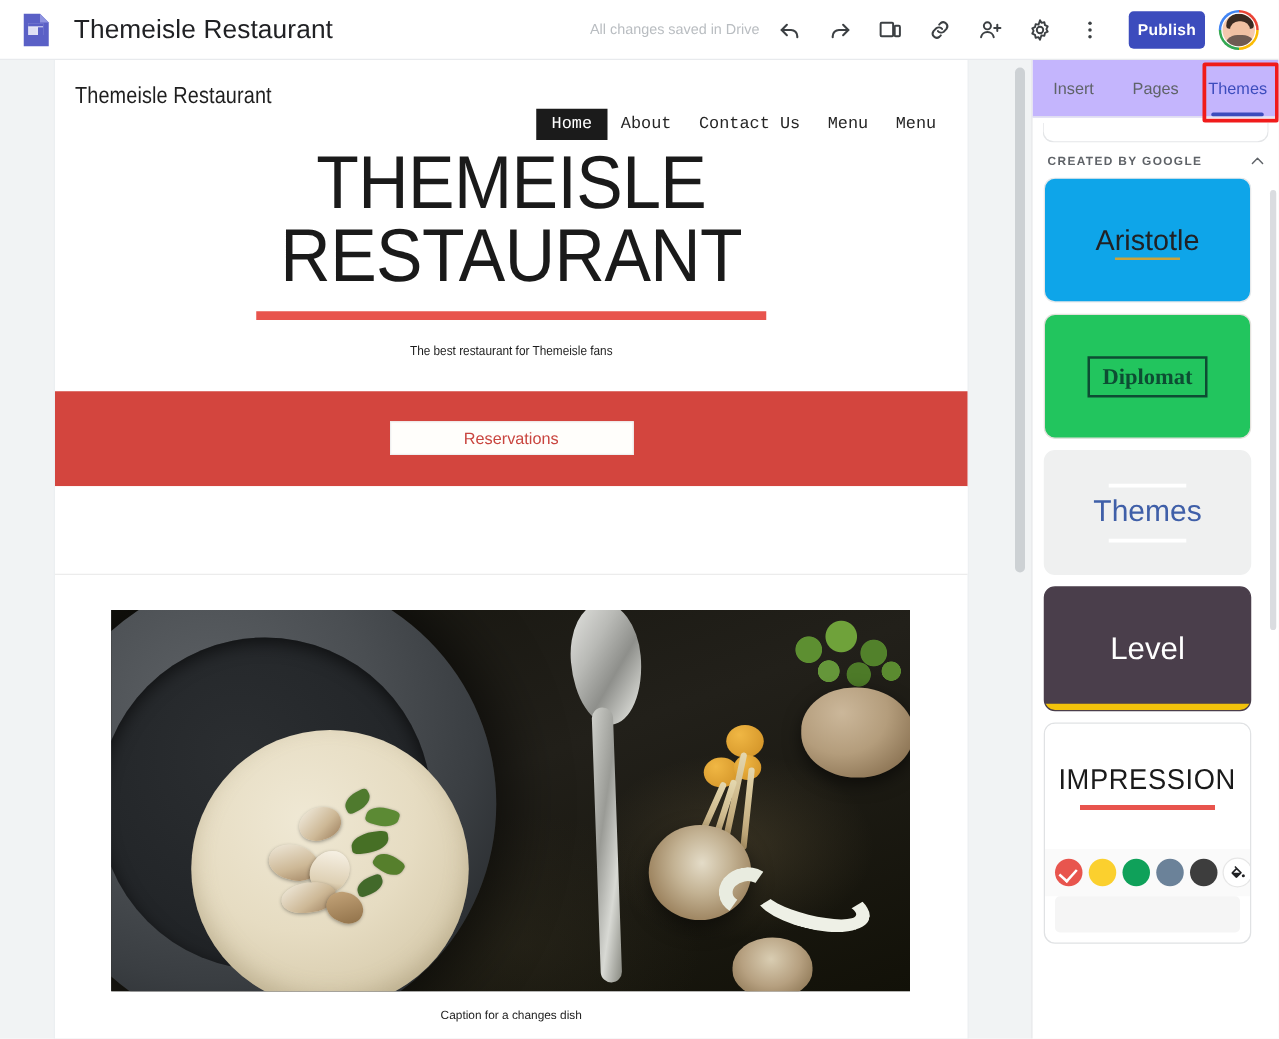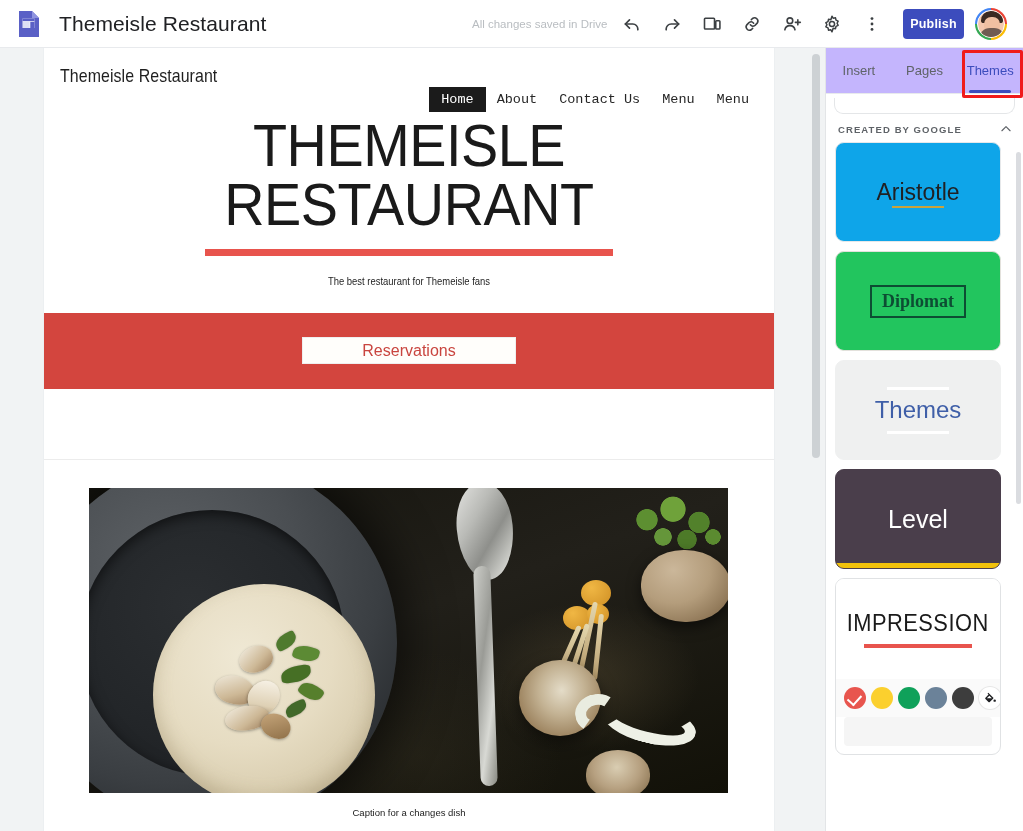--- a/index.html
+++ b/index.html
@@ -81,22 +81,22 @@
   .hero-rule { width: 408px; height: 7px; background: #e8544d; margin: 14px auto 0; }
   .hero-sub {
     margin-top: 19px; font-size: 10.5px; color: #1d1d1d;
     font-family: "Liberation Sans Narrow","Liberation Sans", sans-serif; transform: scaleX(.9);
   }
 
   .cta-band {
     background: #d3453e; height: 76px; display: flex; align-items: center; justify-content: center;
   }
   .cta-btn {
-    width: 214px; height: 27px; background: #fffefb; border: 1px solid #efefef;
-    color: #c9453f; font-size: 16px; display: flex; align-items: center; justify-content: center;
+    width: 195px; height: 27px; background: #fffefb; border: 1px solid #efefef;
+    color: #c9453f; font-size: 13px; display: flex; align-items: center; justify-content: center;
     cursor: pointer; font-family: "Liberation Sans Narrow","Liberation Sans", sans-serif;
   }
   .white-gap { height: 70px; background: #fff; }
   .divider { height: 1px; background: #ececec; margin: 0 0px; }
 
   .photo-block { padding: 28px 45px 0; }
   .photo {
     width: 639px; height: 305px; position: relative; overflow: hidden;
     background: #0d0c0a;
   }

